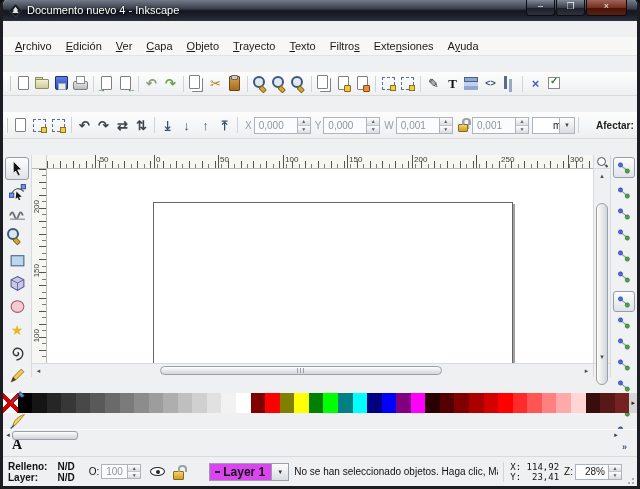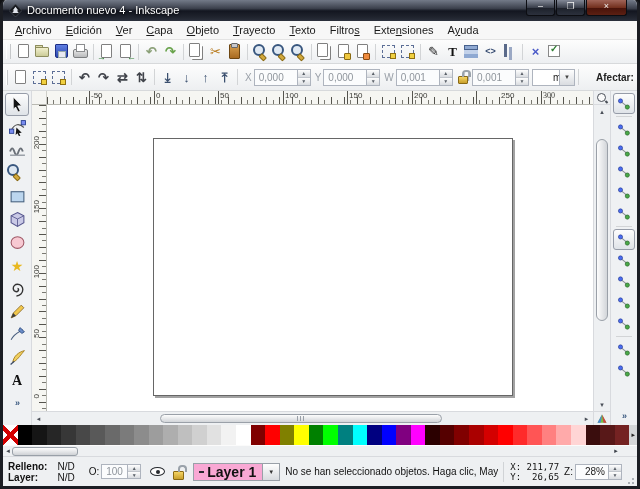--- a/index.html
+++ b/index.html
@@ -1,17 +1,17 @@
 <!DOCTYPE html>
 <html><head>
 <meta charset="utf-8">
 <style>
   html,body{margin:0;padding:0;background:#101114;}
   body{width:640px;height:489px;overflow:hidden;font-family:"Liberation Sans",sans-serif;-webkit-font-smoothing:antialiased;}
-  .window{width:640px;height:489px;box-sizing:border-box;border:3px solid #1b1d23;border-top:none;border-radius:6px 6px 2px 2px;display:flex;flex-direction:column;background:#eef0f2;overflow:hidden;}
+  .window{width:640px;height:489px;box-sizing:border-box;border:3px solid #1b1d23;border-top:none;border-radius:6px 6px 2px 2px;display:flex;flex-direction:column;background:#eef0f2;overflow:hidden;gap:16px;}
   
   .titlebar{height:21px;flex:0 0 21px;background:linear-gradient(#737a88 0%,#3c414d 40%,#131620 52%,#20242e 82%,#2b303c 100%);border-radius:4px 4px 0 0;display:flex;align-items:flex-start;color:#fff;position:relative;}
   .tb-left{display:flex;align-items:center;height:100%;}
   .app-logo{width:13px;height:13px;margin:0 5px 0 6px;}
   .win-title{font-size:11px;line-height:21px;text-shadow:0 1px 3px #000;white-space:nowrap;}
   .winbtns{margin-left:auto;margin-right:10px;display:flex;}
   .wbtn{width:27px;height:15px;border:1px solid #0c0d12;border-top:none;border-radius:0 0 3px 3px;background:linear-gradient(#828896,#3a3f4b 50%,#1d212b 55%,#2c313d);color:#f2f2f2;font-size:9px;line-height:13px;text-align:center;margin-left:1px;}
   .wbtn.close{width:39px;background:linear-gradient(#a06458,#73301f 50%,#49130a 55%,#5c2013);}
   
   .menubar{height:18px;flex:0 0 18px;background:#f7f7f7;border-bottom:1px solid #e3e3e3;display:flex;align-items:center;padding-left:5px;font-size:11px;color:#1a1a1a;}
@@ -119,32 +119,32 @@
      linear-gradient(45deg,transparent 42%,#d40000 42% 58%,transparent 58%),
      linear-gradient(-45deg,transparent 42%,#d40000 42% 58%,transparent 58%),#fff;}
   .pal-arrow{flex:0 0 8px;background:#d4d6d8;color:#222;font-size:7px;display:flex;align-items:center;justify-content:center;}
   .pscroll{height:10px;flex:0 0 10px;background:#eef0f2;border-top:1px solid #fbfbfb;position:relative;font-size:7px;color:#3a3f48;}
   .pscroll .pleft{position:absolute;left:0;top:0;bottom:0;width:10px;display:flex;align-items:center;justify-content:center;}
   .pscroll .pright{position:absolute;right:16px;top:0;bottom:0;width:10px;display:flex;align-items:center;justify-content:center;}
   .pthumb{position:absolute;left:9px;top:1px;height:7px;width:64px;background:linear-gradient(#fdfdfd,#cfd2d6);border:1px solid #99a0a8;border-radius:3px;}
   
   .statusbar{height:29px;flex:0 0 29px;background:#eef0f2;border-top:1px solid #d8dade;display:flex;align-items:center;padding:0 3px;font-size:10px;color:#111;justify-content:center;}
   .fsblock{display:grid;grid-template-columns:auto auto;column-gap:10px;line-height:11px;font-size:10px;font-weight:bold;margin-left:2px;}
-  .fsblock .val{font-weight:normal;}
+  .fsblock .val{font-weight:bold;}
   .oplabel{margin-left:14px;margin-right:2px;font-size:10px;}
   .opwrap{height:15px;}
   .opwrap .fld{width:26px;color:#8f959c;}
   .eye{width:17px;height:15px;position:relative;margin-left:8px;}
   .eye::before{content:"";position:absolute;left:1px;right:1px;top:3px;bottom:3px;border:1.5px solid #26292e;border-radius:50%;background:#fdfdfd;}
   .eye::after{content:"";position:absolute;left:7px;top:5.5px;width:4px;height:4px;background:#26292e;border-radius:50%;}
   .biglock{width:13px;height:15px;position:relative;margin:0 6px 0 6px;}
   .biglock::before{content:"";position:absolute;left:1px;top:7px;width:9px;height:7px;background:linear-gradient(#f4d363,#c9a02c);border:1px solid #8a6a14;border-radius:1px;}
   .biglock::after{content:"";position:absolute;left:6px;top:1px;width:5px;height:5px;border:2px solid #9aa2aa;border-bottom:none;border-radius:4px 4px 0 0;}
   .layersel{display:flex;align-items:stretch;height:18px;margin-left:2px;}
-  .layersel .txt{box-sizing:border-box;background:#f9a8d4;border:1px solid #99a0a8;border-right:none;font-weight:bold;font-size:14px;display:flex;align-items:center;padding:0 6px 0 5px;white-space:nowrap;}
+  .layersel .txt{box-sizing:border-box;background:#d946ef;border:1px solid #99a0a8;border-right:none;font-weight:bold;font-size:12px;display:flex;align-items:center;padding:0 6px 0 5px;white-space:nowrap;margin-left:16px;}
   .layersel .txt::before{content:"";width:5px;height:2px;background:#26292e;margin-right:3px;}
   .layersel .drop{width:16px;background:linear-gradient(#fefefe,#d8dbdf);border:1px solid #99a0a8;display:flex;align-items:center;justify-content:center;font-size:6px;color:#333;}
   .msg{flex:1;min-width:0;white-space:nowrap;overflow:hidden;margin:0 5px;font-size:10px;}
   .coords{font-family:"DejaVu Sans Mono","Liberation Mono",monospace;font-size:9px;line-height:10px;white-space:pre;text-align:right;margin-right:5px;border-left:1px solid #d0d3d6;padding-left:6px;}
   .zlabel{font-size:10px;margin-right:2px;}
   .zwrap{height:16px;}
   .zwrap .fld{width:33px;color:#222;justify-content:flex-end;padding-right:3px;padding-left:0;}
   .gripdots{width:10px;height:10px;align-self:flex-end;margin:0 0 2px 2px;position:relative;}
   .gripdots::before{content:"";position:absolute;right:0;bottom:0;width:2px;height:2px;background:#aab0b6;box-shadow:-4px 0 0 #aab0b6,0 -4px 0 #aab0b6;}
 </style>
@@ -343,28 +343,28 @@
           </svg>
         </span>
         <span class="tool k-glyph g-serif" style="color: rgb(17, 17, 17);">A</span>
         <span class="chev">»</span>
       </div>
 
     <div class="canvas-col">
       <div class="hrow">
         <div class="ruler-corner"></div>
         <div class="hruler" id="hruler">
-            <span class="hlabel" style="left: 42px;">-50</span>
+            <span class="hlabel" style="left: 48px;">-50</span>
             <span class="hlabel" style="left: 107px;">0</span>
             <span class="hlabel" style="left: 171px;">50</span>
             <span class="hlabel" style="left: 236px;">100</span>
             <span class="hlabel" style="left: 300px;">150</span>
             <span class="hlabel" style="left: 365px;">200</span>
             <span class="hlabel" style="left: 429px; padding-left: 24px;">250</span>
-            <span class="hlabel" style="left: 494px; font-family: Liberation Serif, serif;">300</span>
+            <span class="hlabel" style="left: 521px;">300</span>
           </div>
         <div class="corner-btn">
             <span class="mag"></span>
           </div>
       </div>
       <div class="crow">
         <div class="vruler" id="vruler">
             <span class="vlabel" style="top: 31px;">200</span>
             <span class="vlabel" style="top: 95px;">150</span>
             <span class="vlabel" style="top: 160px;">100</span>
@@ -562,22 +562,22 @@
           <span>▼</span>
         </span>
       </span>
     <span class="eye"></span>
     <span class="biglock"></span>
     <span class="layersel">
       <span class="txt">Layer 1</span>
       <span class="drop">▼</span>
     </span>
     <span class="msg">No se han seleccionado objetos. Haga clic, Mayús+clic o arrastr</span>
-    <span class="coords"><span>X:</span> <span>211,77</span>
-<span>Y:</span>  <span>26,65</span></span>
+    <span class="coords"><span>X:</span> <span>114,92</span>
+<span>Y:</span>  <span>23,41</span></span>
     <span class="zlabel">Z:</span>
     <span class="fldwrap zwrap">
         <span class="fld">28%</span>
         <span class="spin">
           <span>▲</span>
           <span>▼</span>
         </span>
       </span>
     <span class="gripdots"></span>
   </div>

